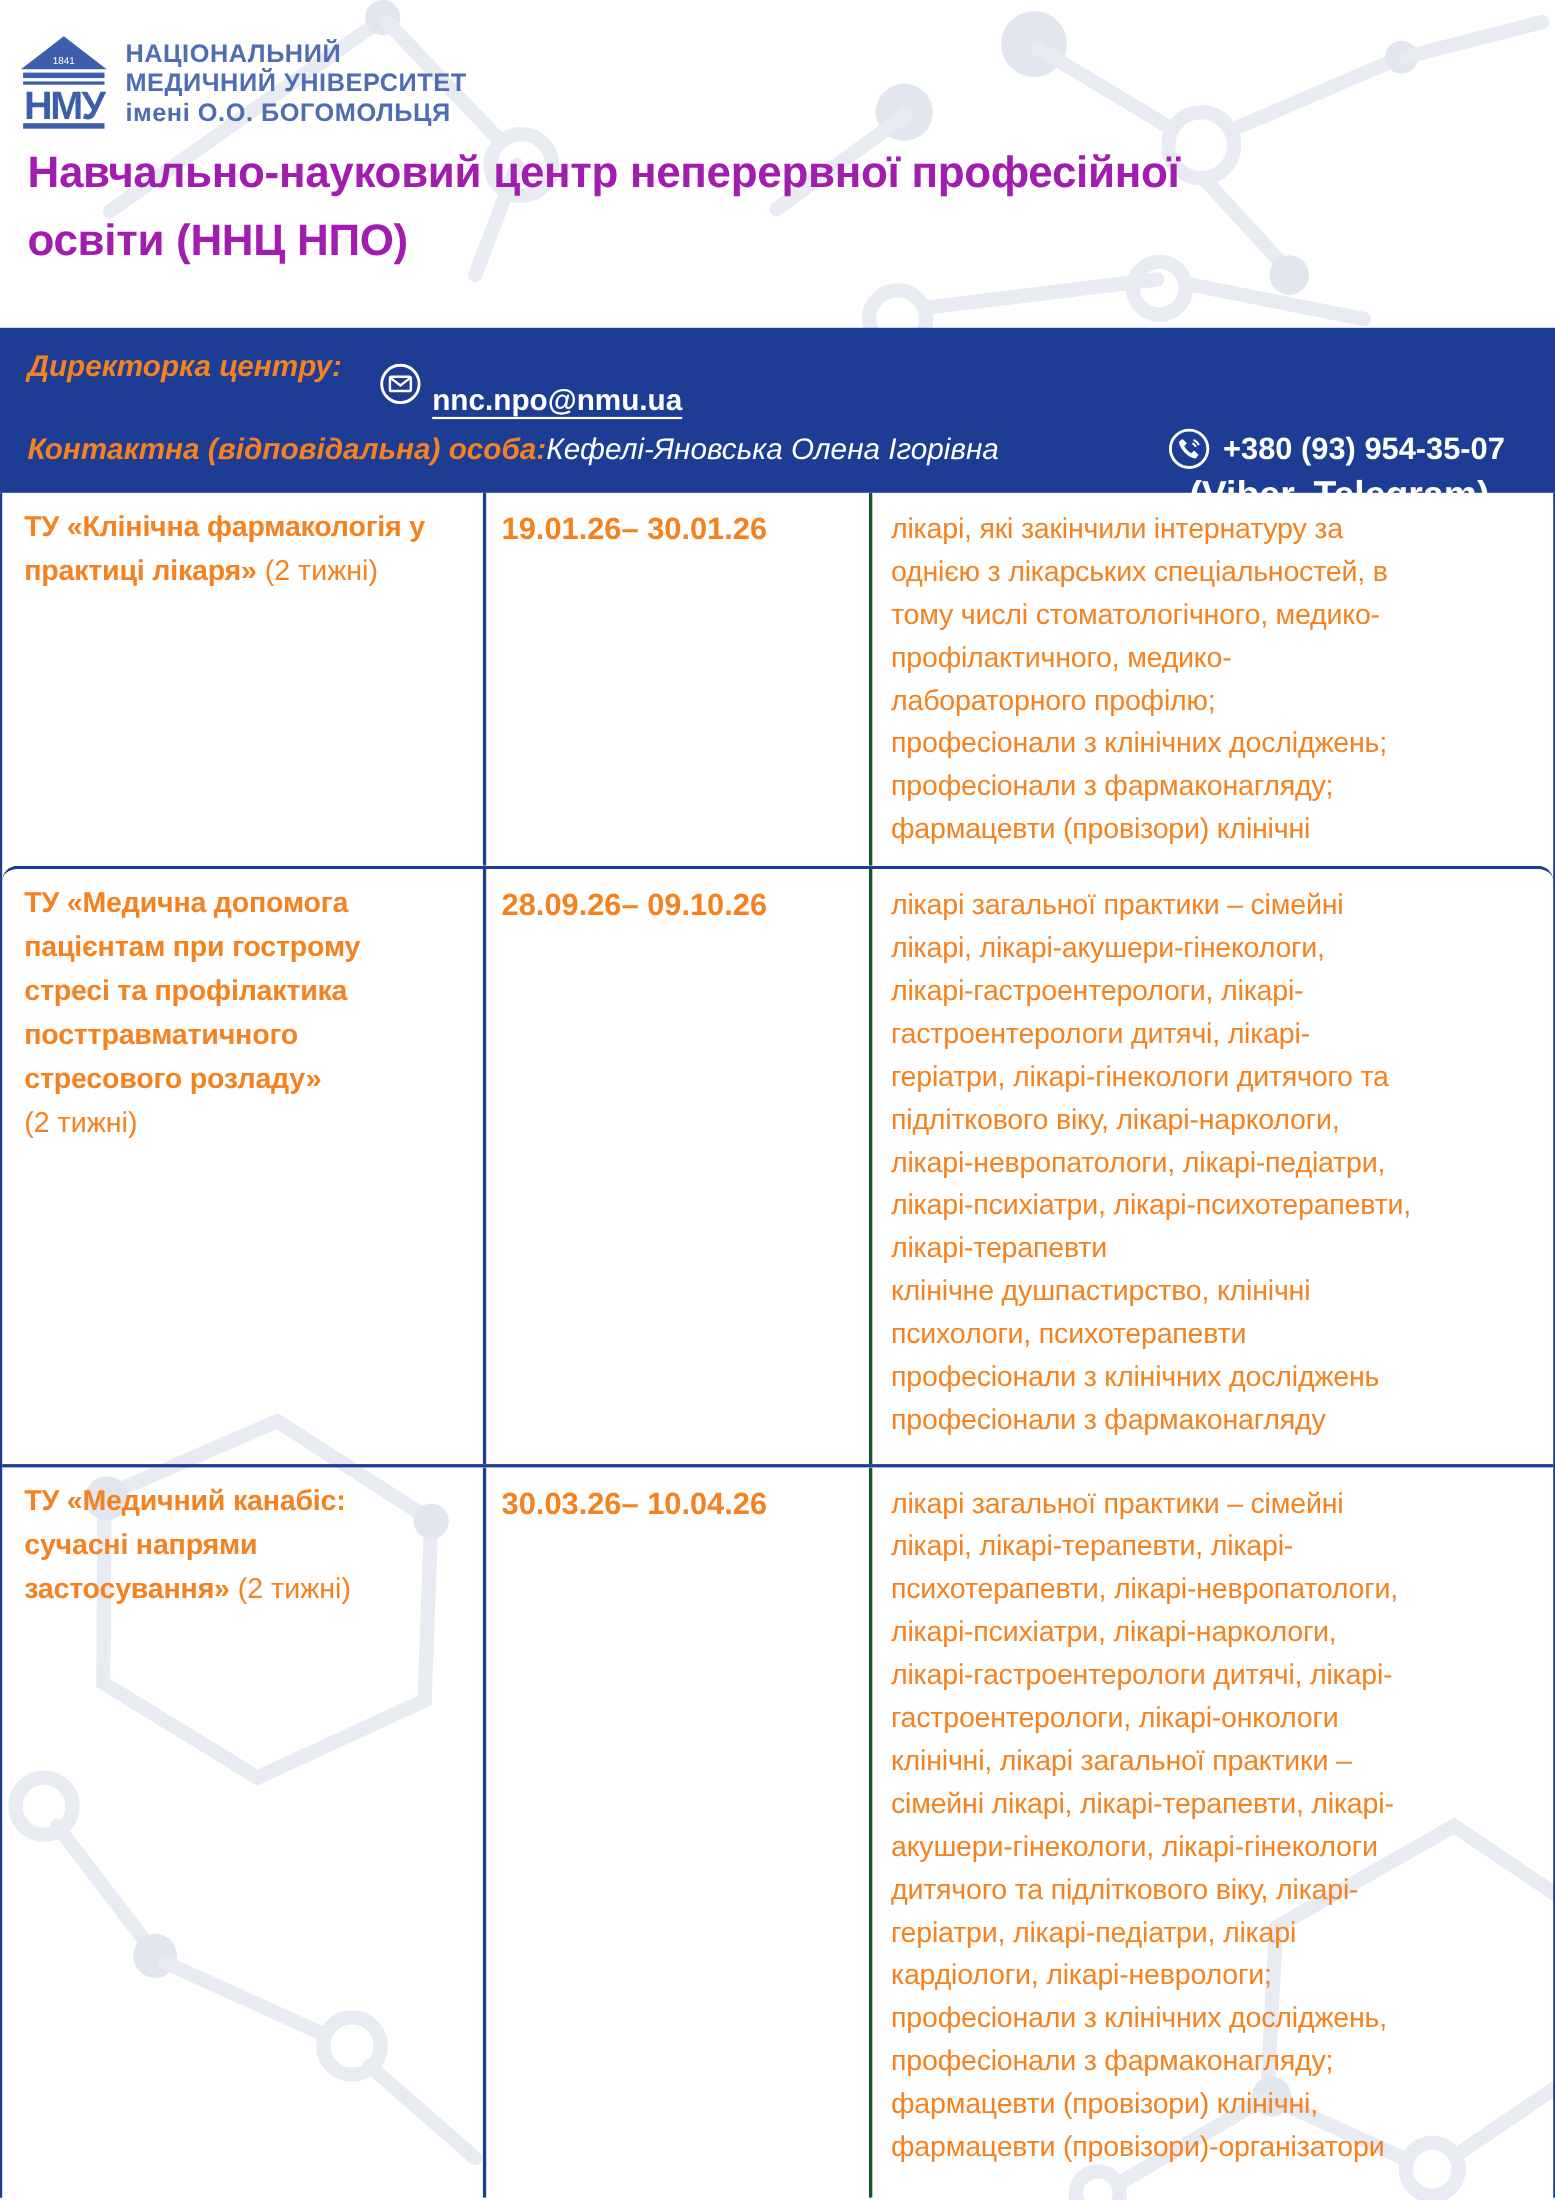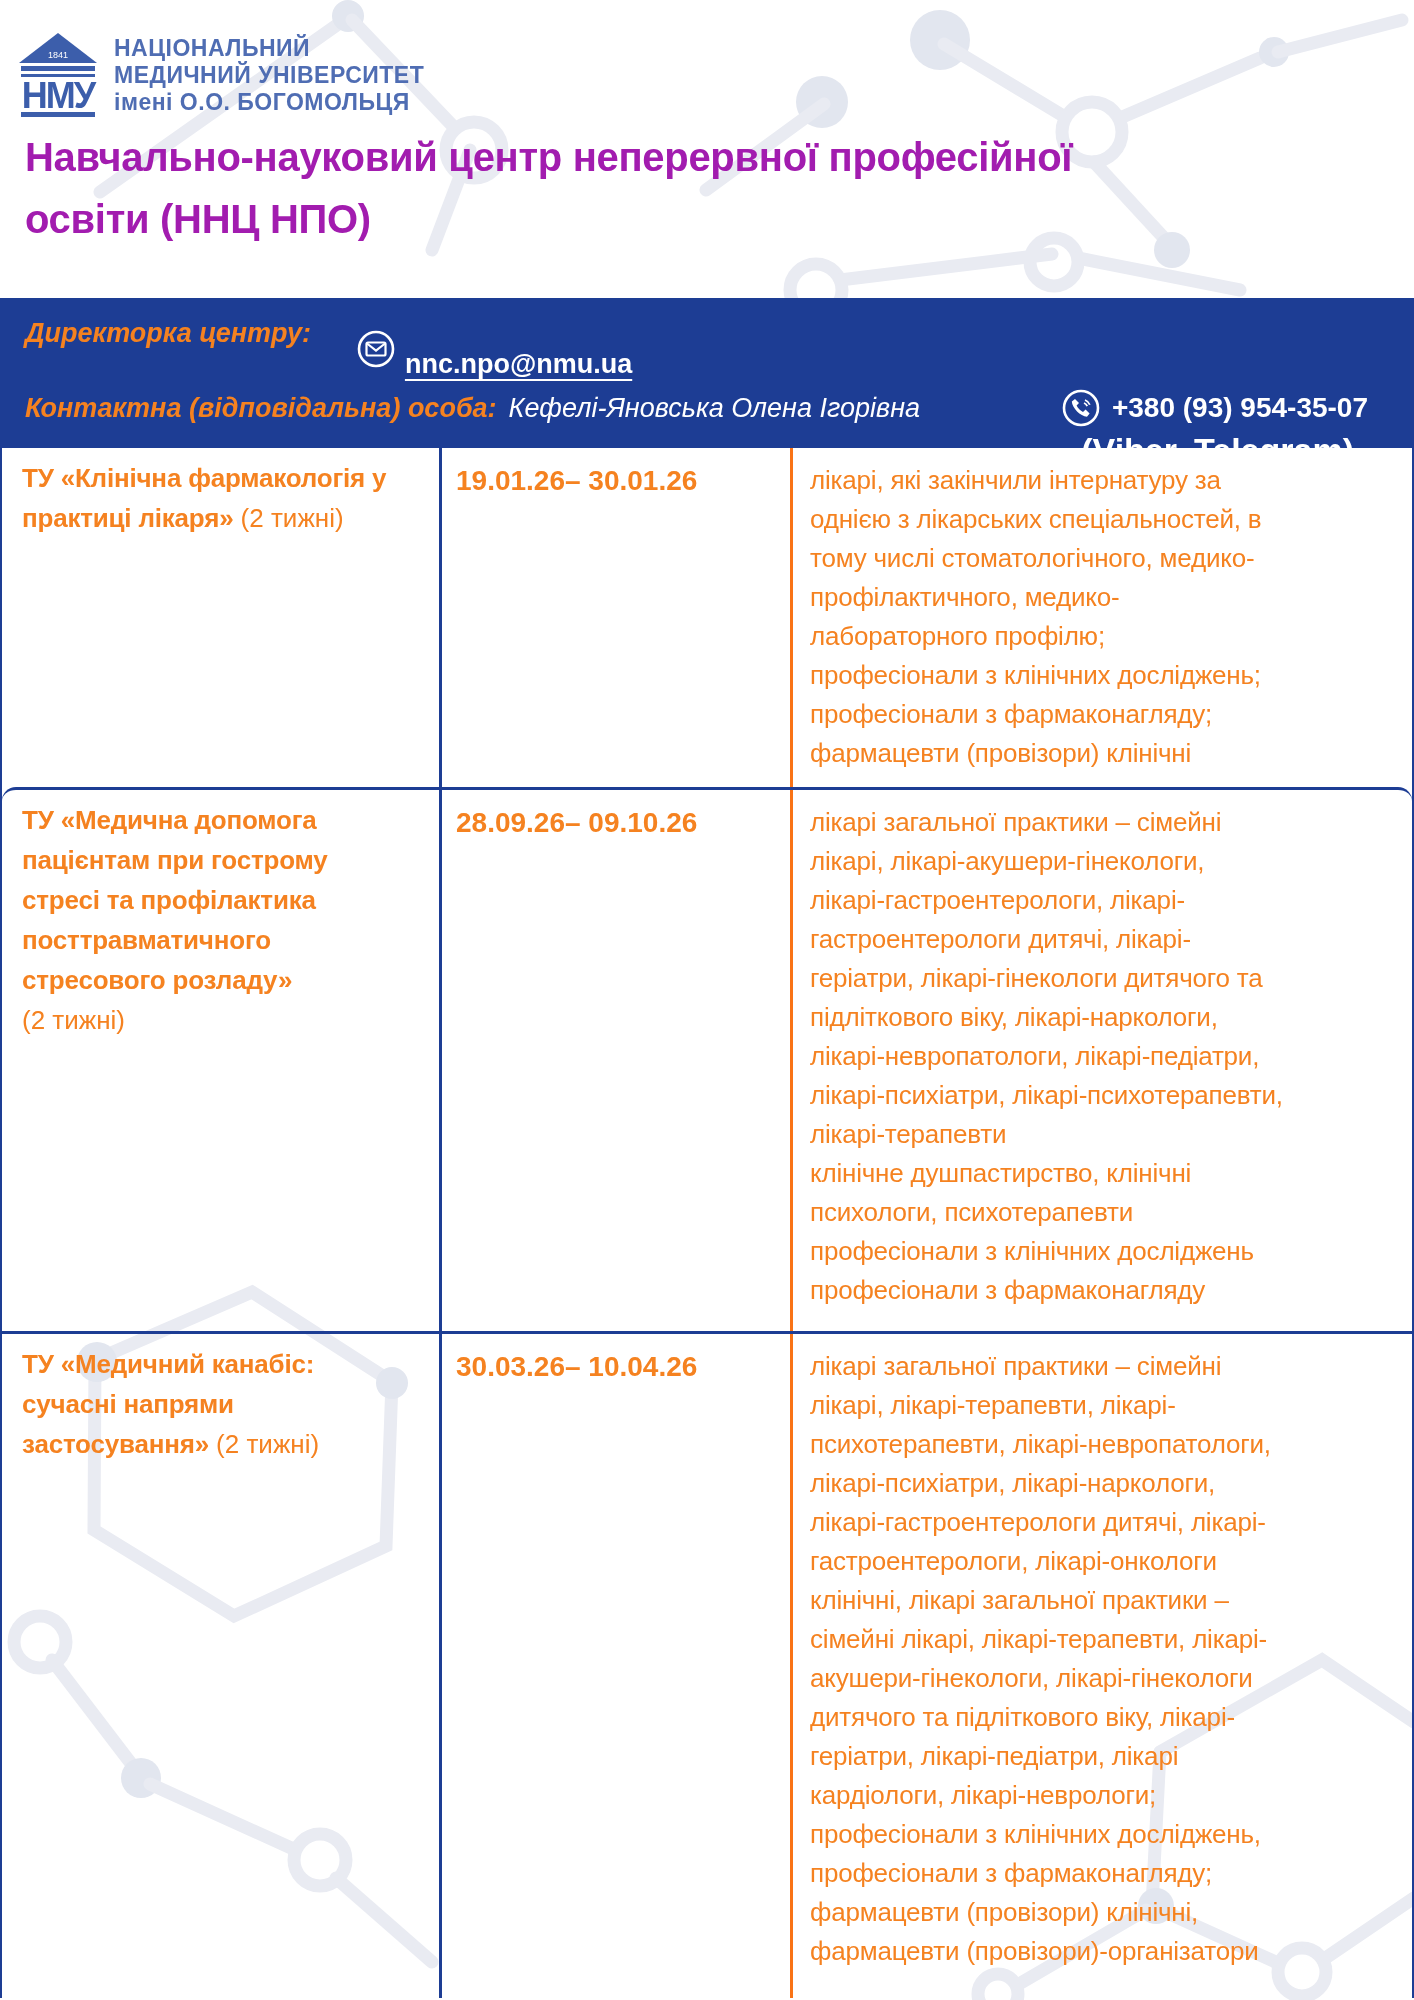--- a/index.html
+++ b/index.html
@@ -25,42 +25,42 @@
     position:absolute;top:122px;left:21px;width:1190px;margin:4px;
     color:#a21caf;font-size:40px;line-height:1.55;font-weight:700;
     white-space:pre-line;letter-spacing:-.3px;
   }
   
   .banner{
     position:absolute;top:298px;left:0;width:1414px;height:150px;
     background:#1d3d94;box-sizing:border-box;
     padding:13px 46px 0 25px;color:#fff;
   }
-  .banner-row{display:flex;align-items:flex-start;gap:12px;font-size:27px;line-height:44px;}
+  .banner-row{display:flex;align-items:flex-start;font-size:27px;line-height:44px;}
   .blabel{color:#f58220;font-weight:700;font-style:italic;white-space:nowrap;}
   .bname{font-style:italic;white-space:nowrap;}
   .email-group{display:inline-flex;align-items:center;gap:10px;margin-left:34px;}
   .email{color:#fff;font-weight:700;text-decoration:underline;text-underline-offset:6px;cursor:pointer;margin-top:31px;}
   .circle-icon{width:38px;height:38px;flex:0 0 auto;}
   .phone-col{display:inline-flex;flex-direction:column;margin-left:auto;}
   .phone-line{display:inline-flex;align-items:center;gap:12px;font-weight:700;font-size:28px;white-space:nowrap;}
   .viber{align-self:flex-end;margin-right:14px;font-weight:700;font-size:34px;line-height:40px;white-space:nowrap;}
   
   .course-table{
     position:absolute;top:448px;left:0;width:1414px;box-sizing:border-box;
     border-left:2px solid #1d3d94;border-right:2px solid #1d3d94;
   }
   .trow{display:grid;grid-template-columns:440px 351px 1fr;overflow:hidden;box-sizing:border-box;}
   .trow + .trow{border-top:3px solid #1d3d94;}
   .trow.r1{height:339px;}
   .trow.r2{height:544px;border-radius:14px;}
   .trow.r3{height:667px;}
   .td{box-sizing:border-box;overflow:hidden;}
   .td.c1{border-right:3px solid #1d3d94;padding:10px 18px 0 20px;}
-  .td.c2{border-right:3px solid #f97316;padding:15px 6px 12px 14px;}
+  .td.c2{border-right:3px solid #14532d;padding:15px 6px 12px 14px;}
   .td.c3{padding:13px 24px 0 17px;}
   .course-title{color:#f58220;font-weight:700;font-size:26px;line-height:40px;white-space:pre-line;letter-spacing:-.2px;}
   .duration{color:#f58220;font-weight:400;font-size:26px;line-height:40px;white-space:pre-line;}
   .dates{color:#f58220;font-weight:700;font-size:28px;line-height:36px;white-space:nowrap;}
   .audience{color:#f58220;font-weight:400;font-size:26px;line-height:39px;white-space:pre-line;letter-spacing:-.2px;}
 </style>
 </head>
 <body>
 
 <svg class="bg-decor" viewBox="0 0 1414 2000" xmlns="http://www.w3.org/2000/svg">

